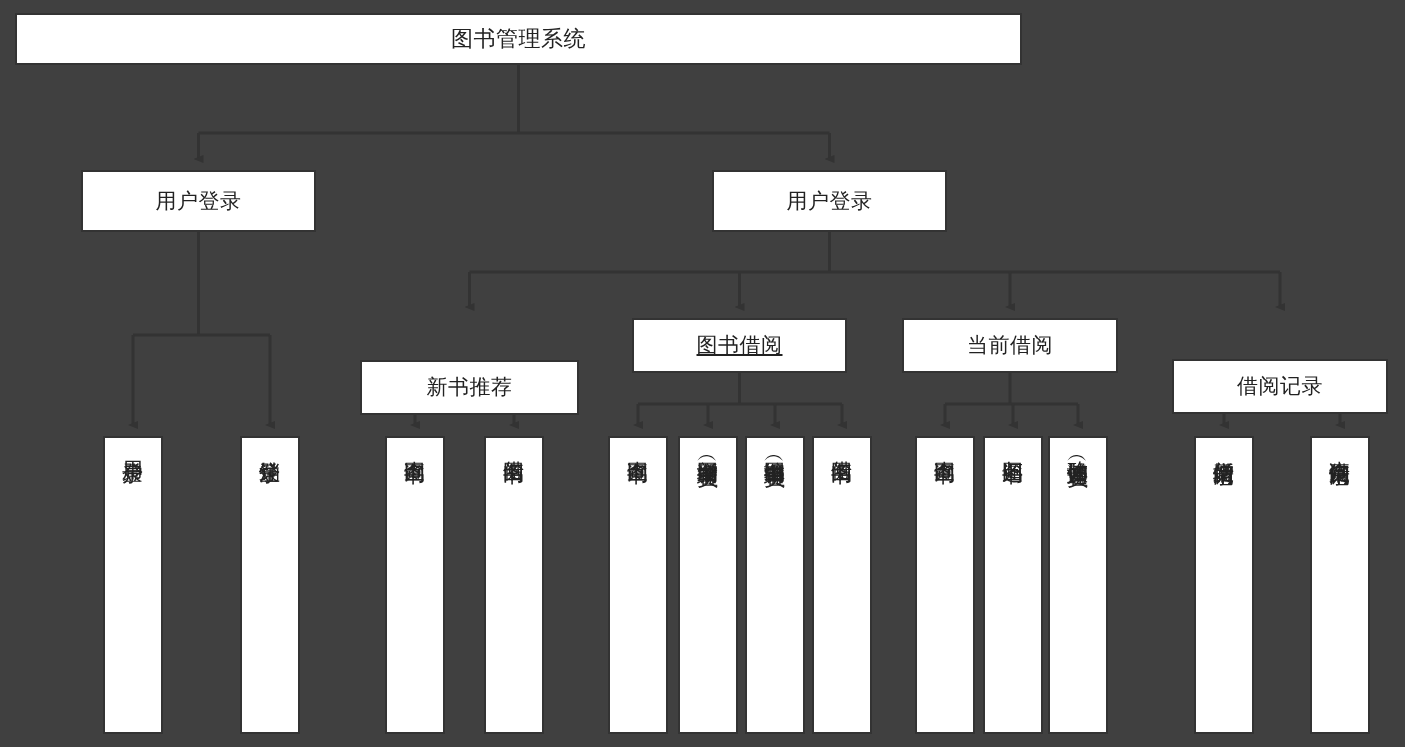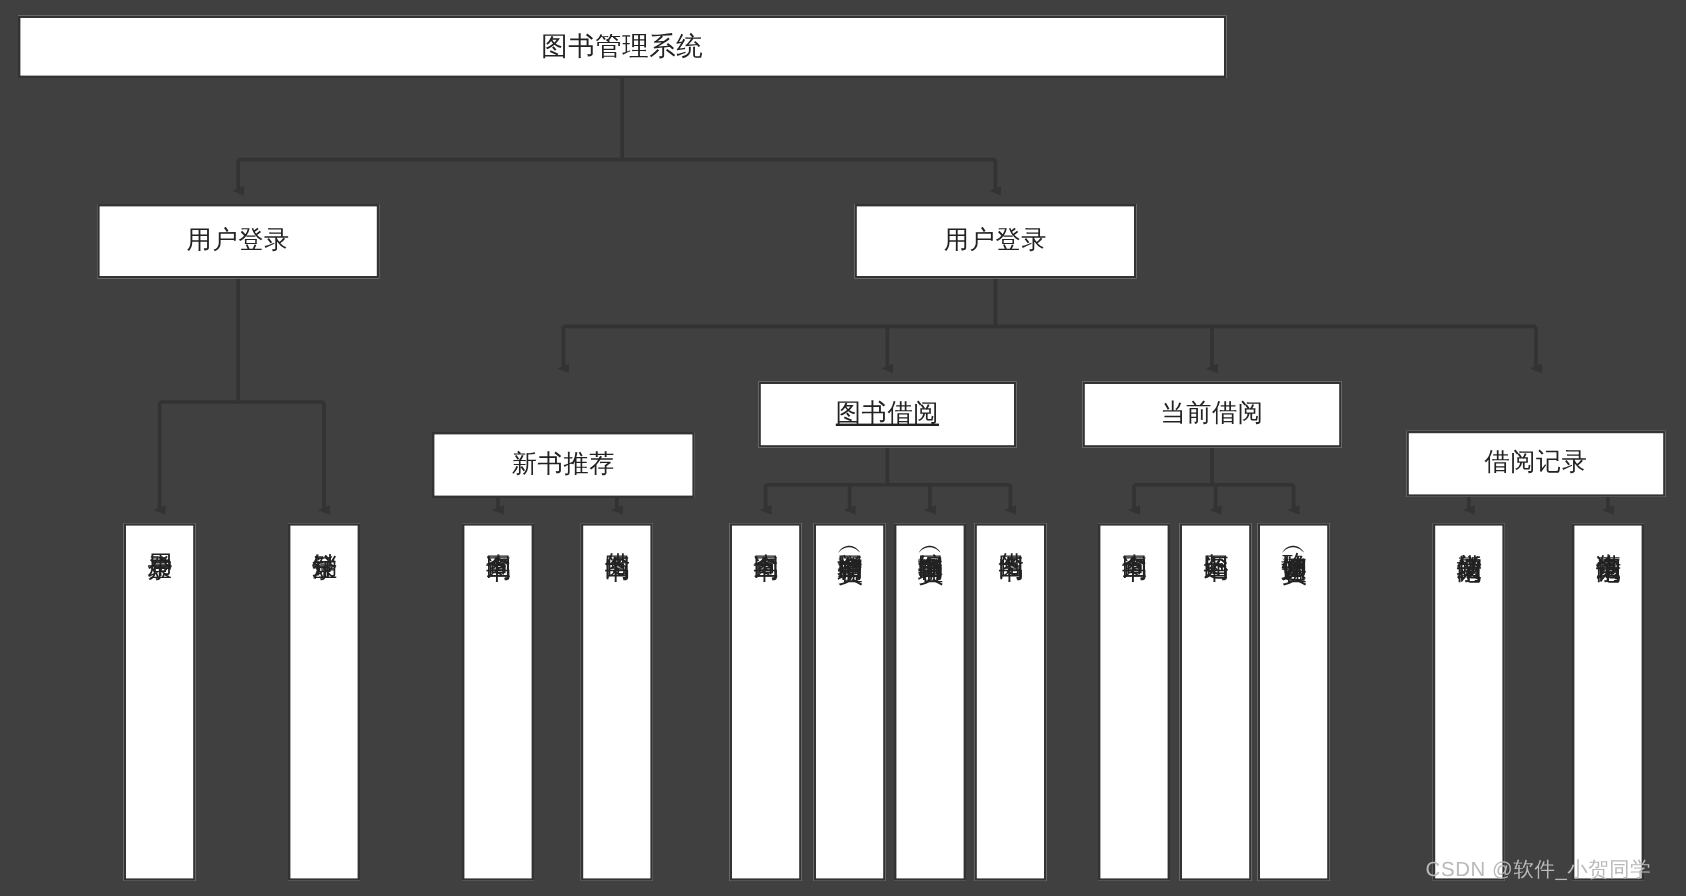--- a/index.html
+++ b/index.html
@@ -178,15 +178,14 @@
         <span class="node-label">确认归还（管理员）</span>
       </div>
       <div class="node v" style="left: 1194px; top: 436px; width: 60px; height: 298px;">
         <span class="node-label">新增借阅记录</span>
       </div>
       <div class="node v" style="left: 1310px; top: 436px; width: 60px; height: 298px;">
         <span class="node-label">查询借阅记录</span>
       </div>
     </div>
 
-  <div class="watermark">CSDN @软件_小贺同学</div>
 
 </div>
 
 </body></html>

